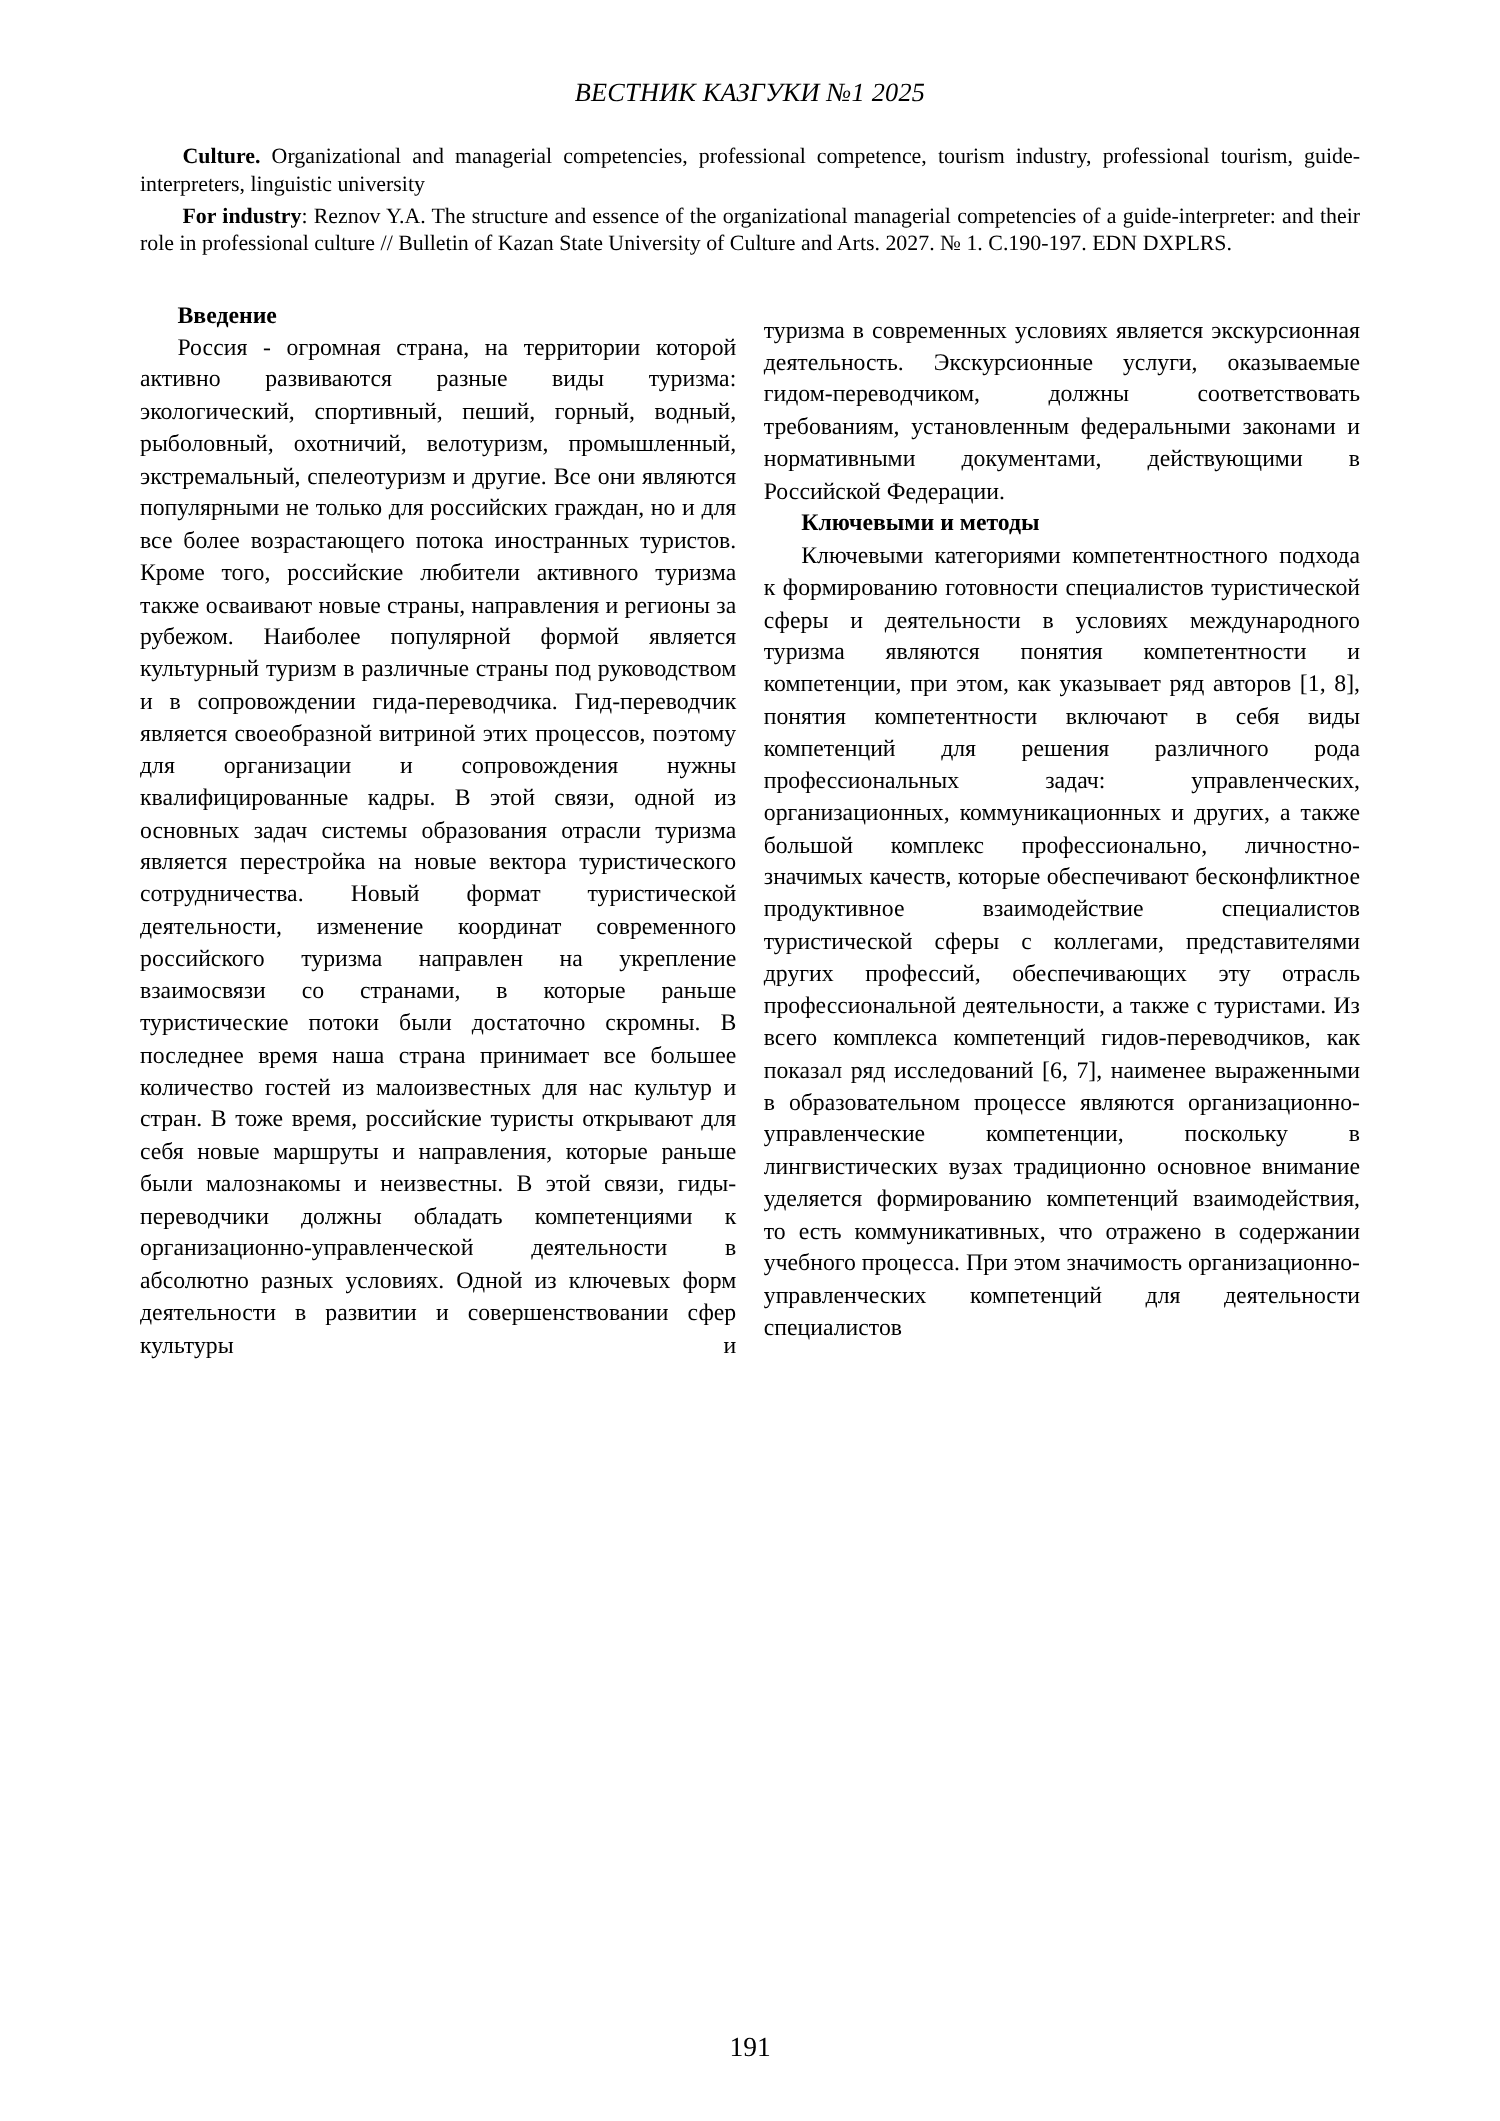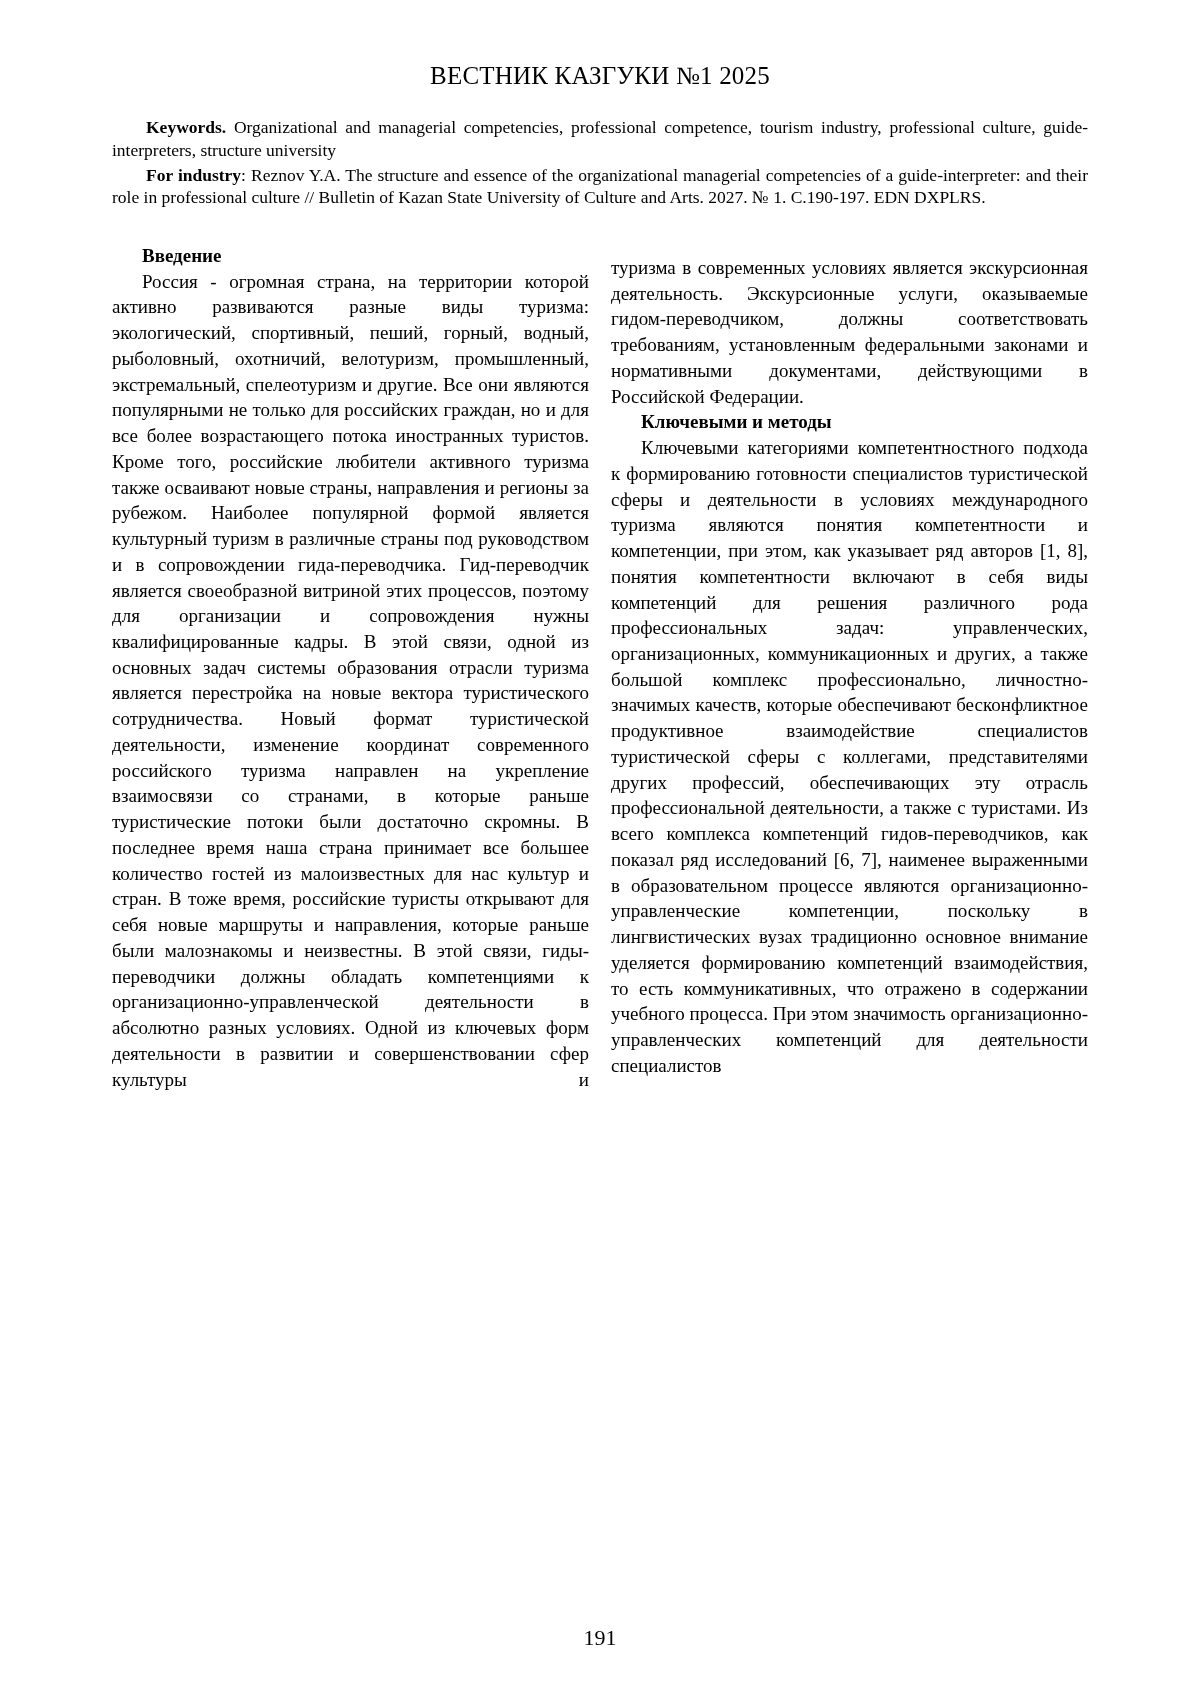--- a/index.html
+++ b/index.html
@@ -16,23 +16,24 @@
   }
   .page {
     width: 1200px;
     height: 1697px;
     box-sizing: border-box;
     padding: 62px 112px 40px 112px;
     position: relative;
   }
   .running-head {
     text-align: center;
-    font-size: 25px;
+    font-size: 21px;
     letter-spacing: 0.2px;
     margin-bottom: 26px;
+    font-style: italic;
   }
   .meta {
     font-size: 17.5px;
     line-height: 1.30;
     text-align: justify;
     text-justify: inter-word;
   }
   .meta p {
     margin: 0 0 2px 0;
     text-align: justify;
@@ -88,21 +89,21 @@
   }
 </style>
 </head>
 <body>
 
 <div class="page">
 
   <div class="running-head">ВЕСТНИК КАЗГУКИ №1 2025</div>
 
   <div class="meta">
-    <p class="indent"><b>Keywords.</b><span> Organizational and managerial competencies, professional competence, tourism industry, professional culture, guide-interpreters, structure university</span></p>
+    <p class="indent"><b>Culture.</b><span> Organizational and managerial competencies, professional competence, tourism industry, professional tourism, guide-interpreters, linguistic university</span></p>
     <p class="indent"><b>For industry</b><span>: Reznov Y.A. The structure and essence of the organizational managerial competencies of a guide-interpreter: and their role in professional culture // Bulletin of Kazan State University of Culture and Arts. 2027. № 1. C.190-197. EDN DXPLRS.</span></p>
   </div>
 
   <div class="columns">
 
     <div class="col">
       <h3>Введение</h3>
       <p class="stretch">Россия - огромная страна, на территории которой активно развиваются разные виды туризма: экологический, спортивный, пеший, горный, водный, рыболовный, охотничий, велотуризм, промышленный, экстремальный, спелеотуризм и другие. Все они являются популярными не только для российских граждан, но и для все более возрастающего потока иностранных туристов. Кроме того, российские любители активного туризма также осваивают новые страны, направления и регионы за рубежом. Наиболее популярной формой является культурный туризм в различные страны под руководством и в сопровождении гида-переводчика. Гид-переводчик является своеобразной витриной этих процессов, поэтому для организации и сопровождения нужны квалифицированные кадры. В этой связи, одной из основных задач системы образования отрасли туризма является перестройка на новые вектора туристического сотрудничества. Новый формат туристической деятельности, изменение координат современного российского туризма направлен на укрепление взаимосвязи со странами, в которые раньше туристические потоки были достаточно скромны. В последнее время наша страна принимает все большее количество гостей из малоизвестных для нас культур и стран. В тоже время, российские туристы открывают для себя новые маршруты и направления, которые раньше были малознакомы и неизвестны. В этой связи, гиды-переводчики должны обладать компетенциями к организационно-управленческой деятельности в абсолютно разных условиях. Одной из ключевых форм деятельности в развитии и совершенствовании сфер культуры и</p>
     </div>
 

